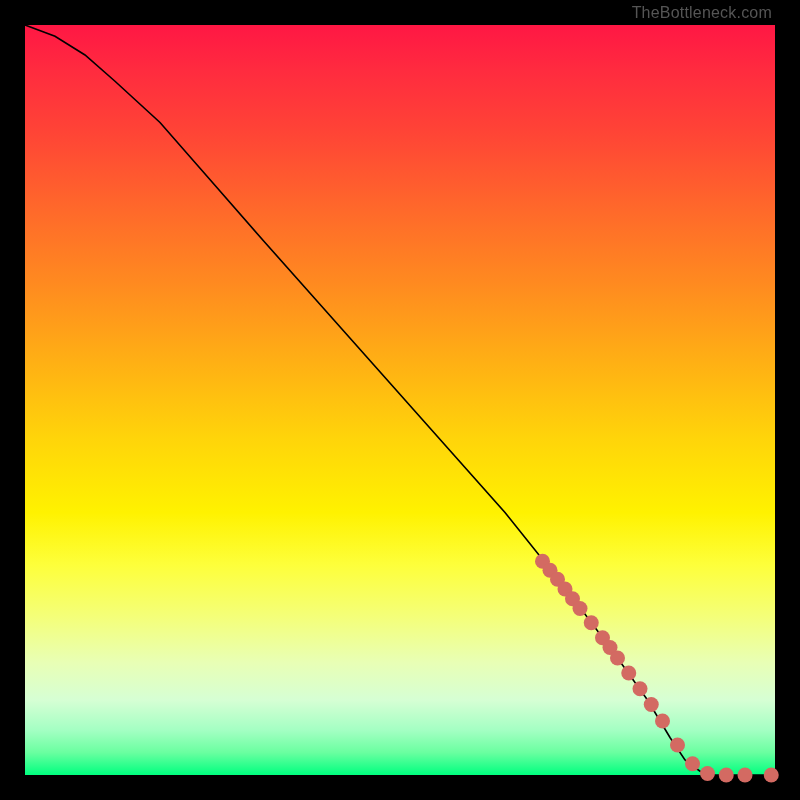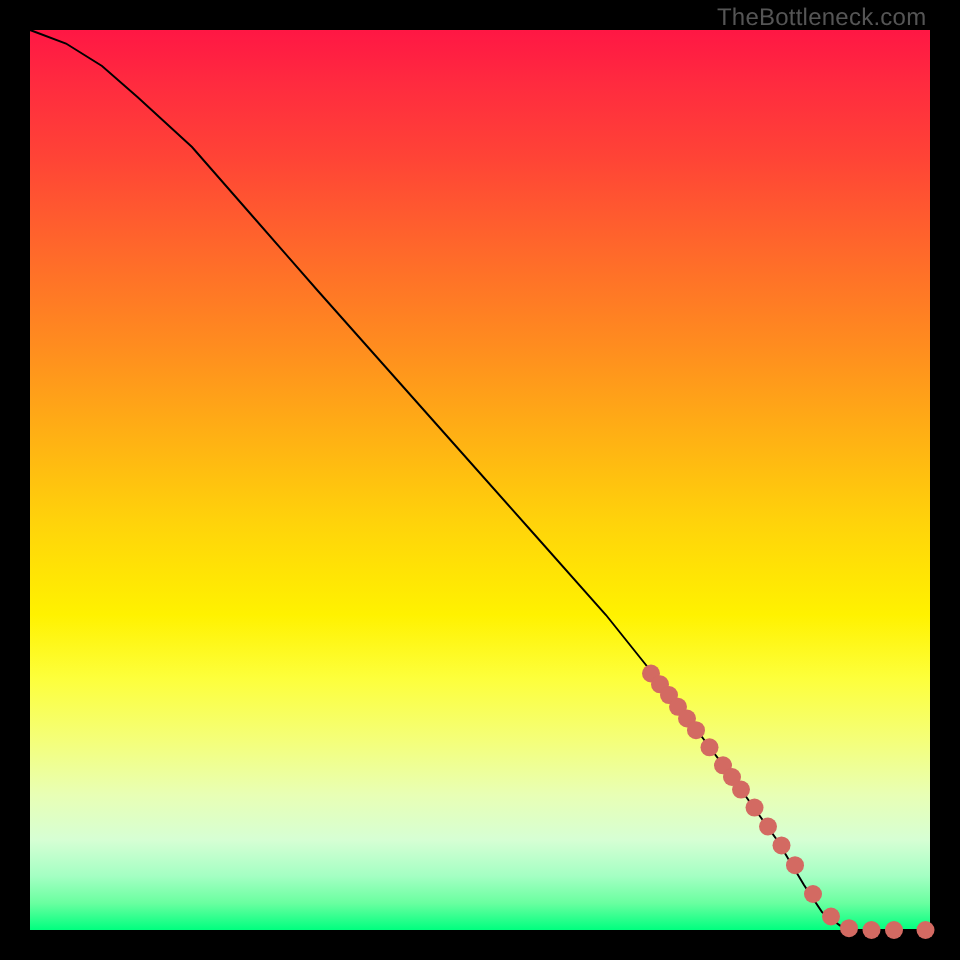--- a/index.html
+++ b/index.html
@@ -43,21 +43,21 @@
       #a4ffc3 94%,
       #6affa0 97%,
       #00ff7f 100%
     );
   }
   .attribution {
     position: absolute;
     top: 4px;
     right: 28px;
     color: #555;
-    font-size: 20px;
+    font-size: 16px;
     letter-spacing: 0.2px;
     user-select: none;
   }
   svg.overlay {
     position: absolute;
     left: 25px;
     top: 25px;
     width: 750px;
     height: 750px;
     overflow: visible;

